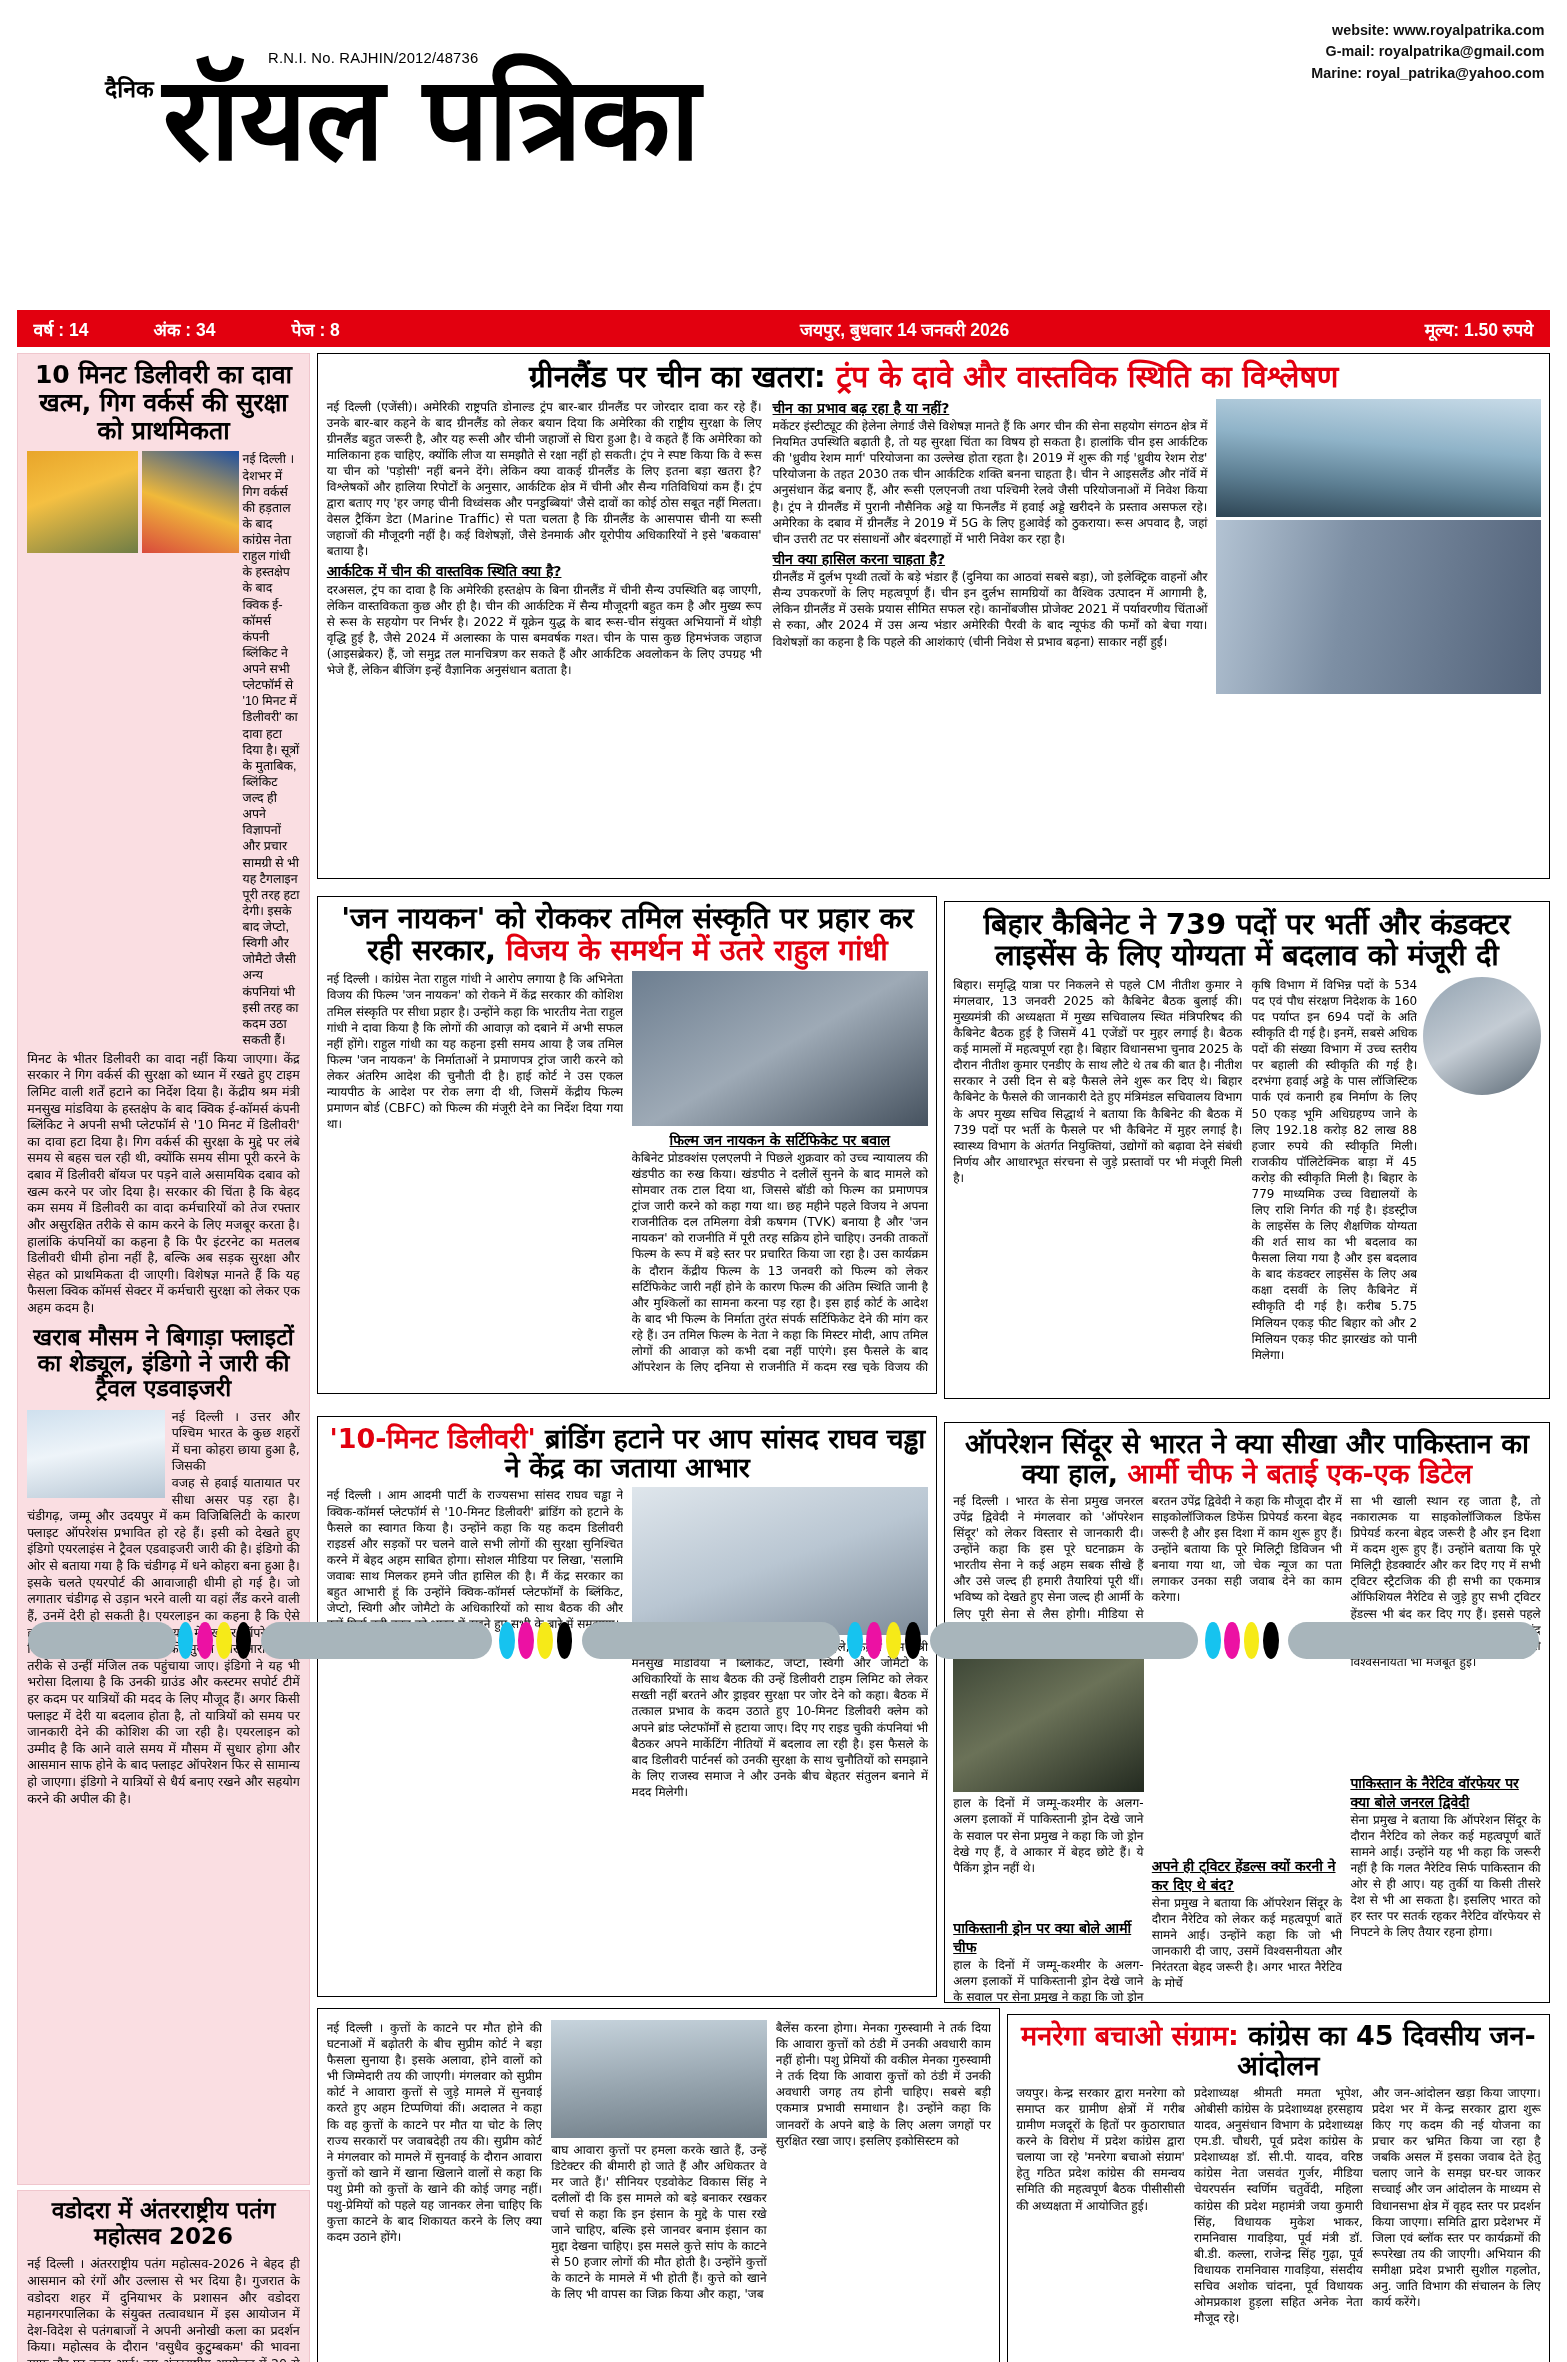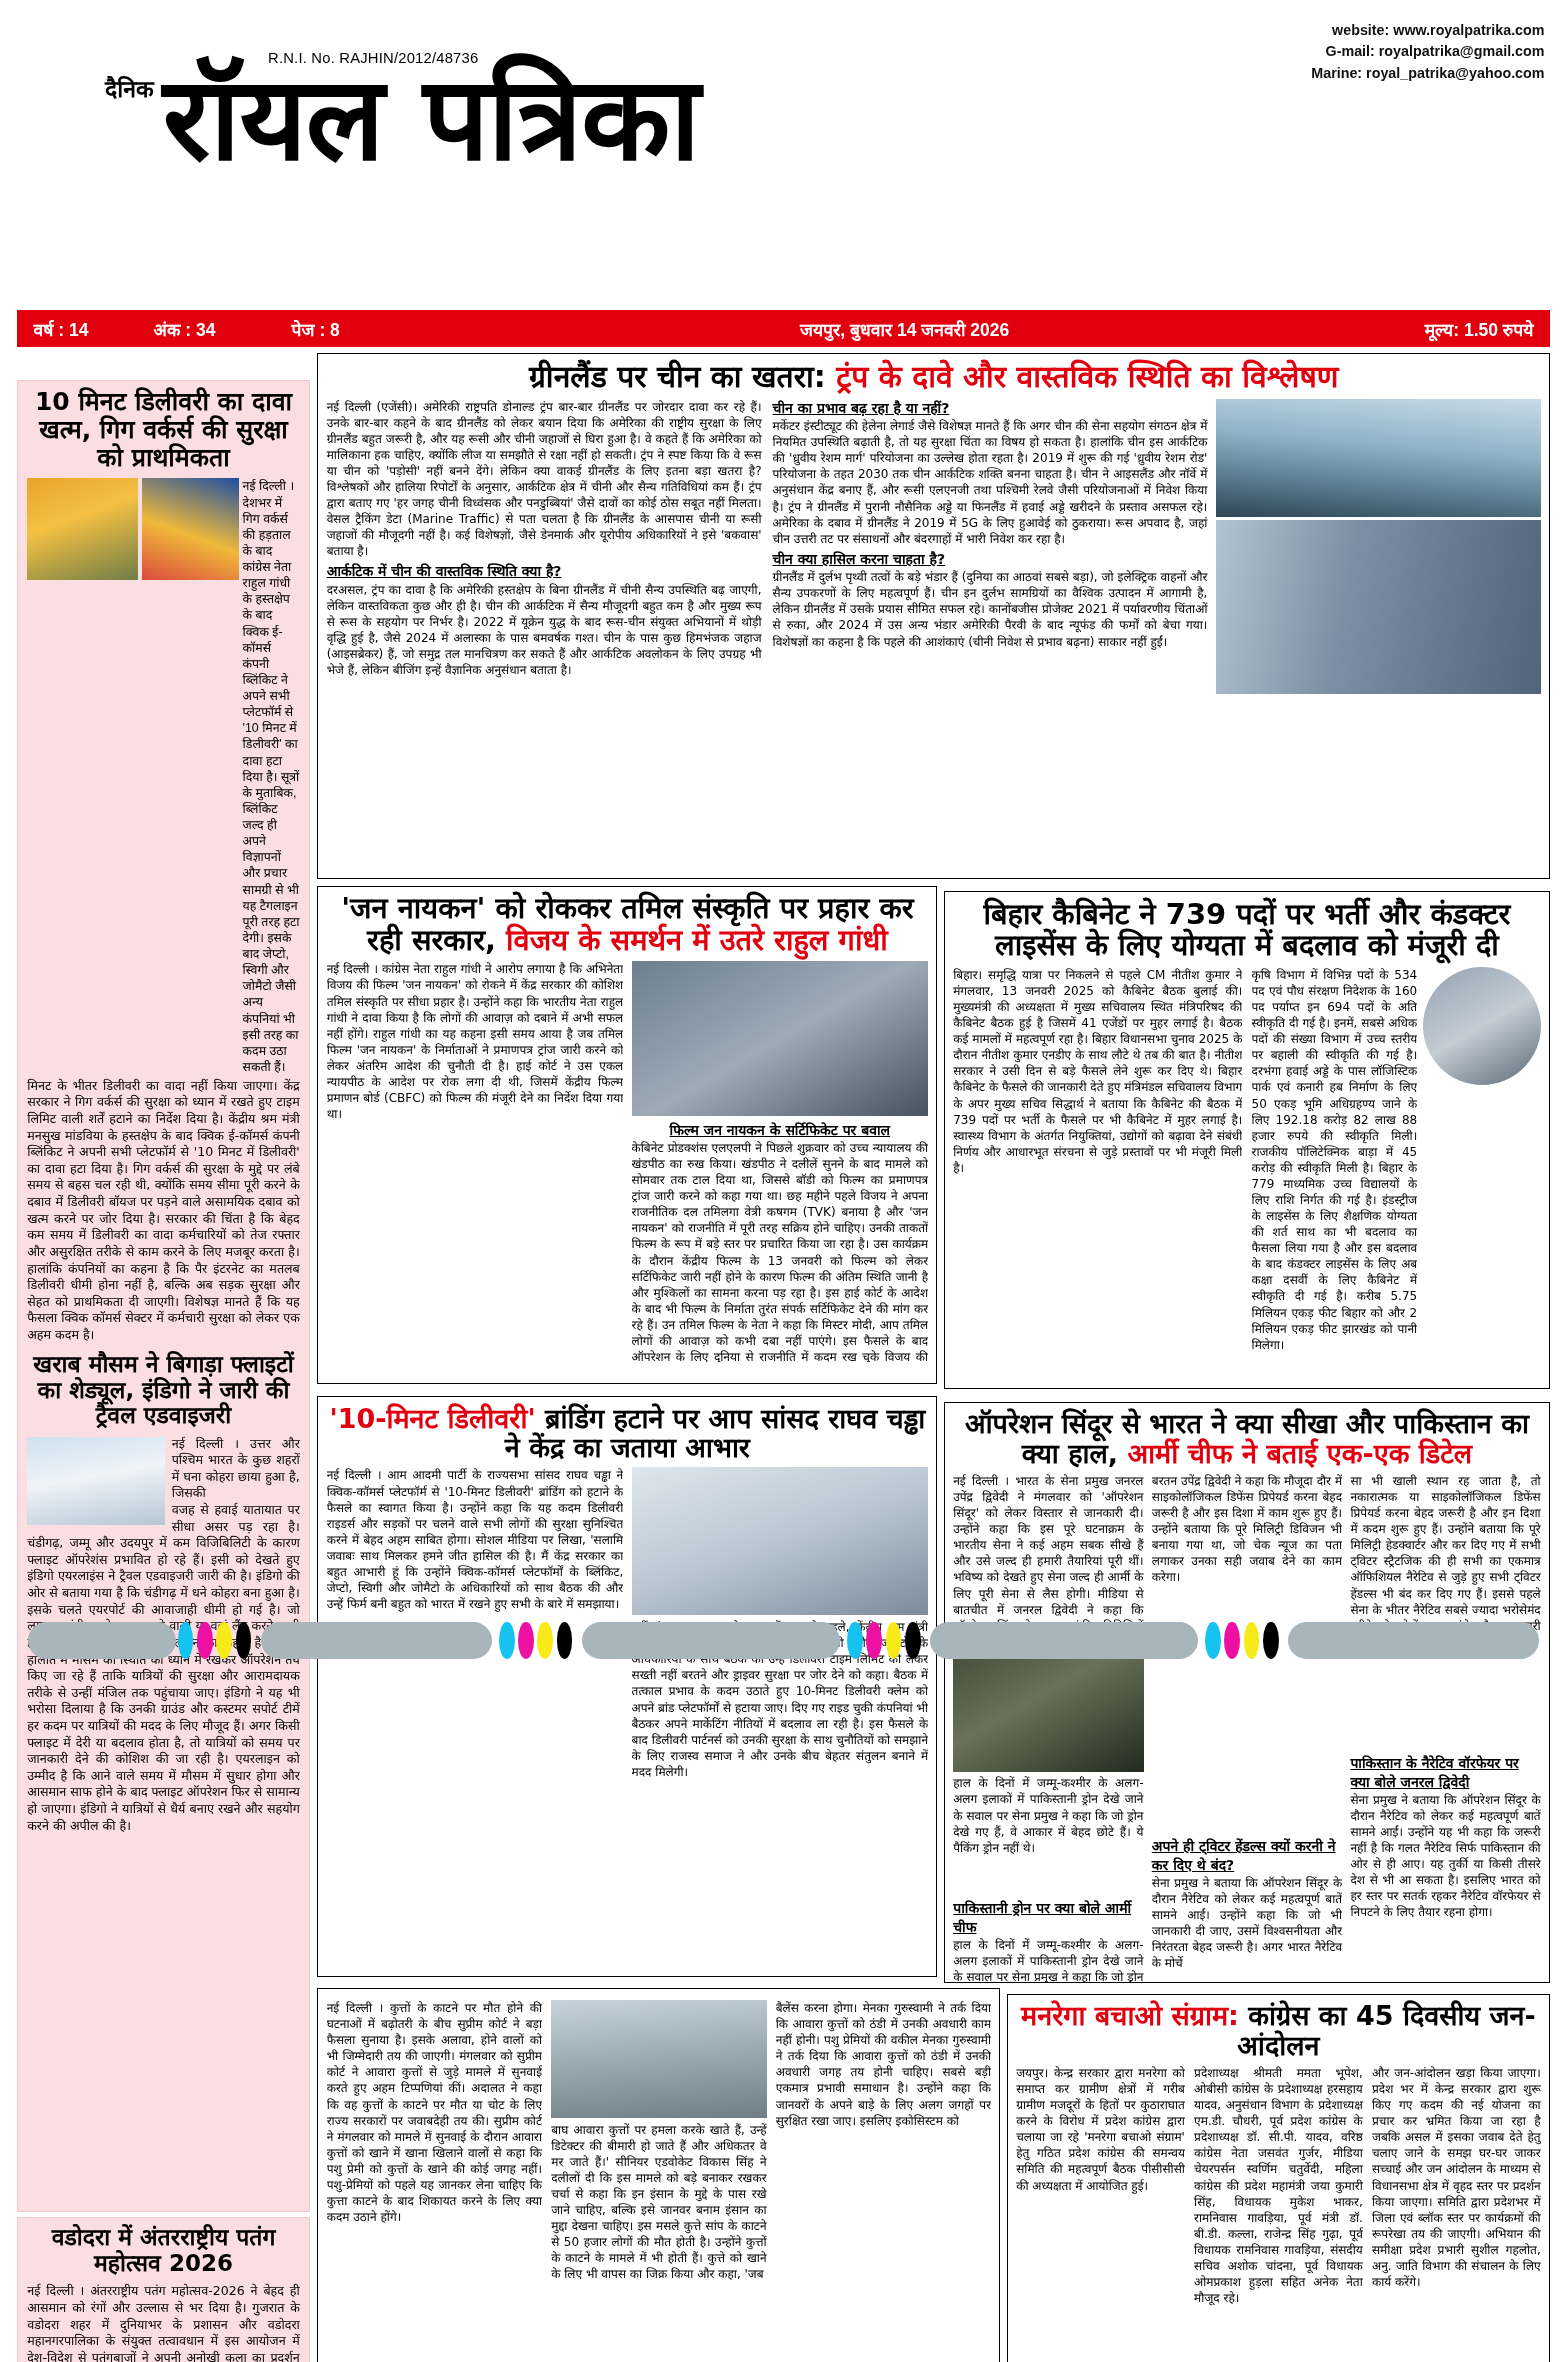--- a/index.html
+++ b/index.html
@@ -50,21 +50,20 @@
 
   
   .body-grid{display:flex;gap:7.4px;margin-top:5.5px;}
   .col-left{width:293px;flex:0 0 293px;}
   .col-right{flex:1;}
 
   
   .pinkbox{
     background:#fadee2;border:0.9px solid #f0c6cd;
     padding:7.4px 9.2px 9.2px 9.2px;
-    margin-top:27px;
   }
   .side-head{
     font-family:"DejaVu Sans",sans-serif;
     font-size:25px;line-height:1.12;font-weight:700;
     text-align:center;margin-bottom:6.5px;
   }
   .side-head.small{font-size:23px;}
   .side-body{
     font-size:12.6px;line-height:1.32;text-align:justify;
     font-family:"DejaVu Sans",sans-serif;
@@ -108,21 +107,21 @@
     font-weight:700;font-size:14px;text-decoration:underline;
     display:block;margin:2.8px 0 0.9px 0;
     font-family:"DejaVu Sans",sans-serif;
   }
 
   
   .lead-flow{margin-top:5.5px;}
   .lead-imgs{float:right;width:325px;margin:0 0 5.5px 8.3px;}
   .lead-imgs .ph{width:100%;}
 
-  .two-up{display:flex;gap:6.5px;margin-top:7px;}
+  .two-up{display:flex;gap:6.5px;margin-top:17px;}
   .two-up > *{flex:1;}
 
   .bot-row{display:flex;gap:6.5px;margin-top:5.5px;}
 
   
   .cmyk{
     position:absolute;left:0;bottom:7.4px;width:1567px;height:41px;
     display:flex;align-items:center;gap:0;padding:0 28px;
   }
   .cmyk .seg{height:37px;}

